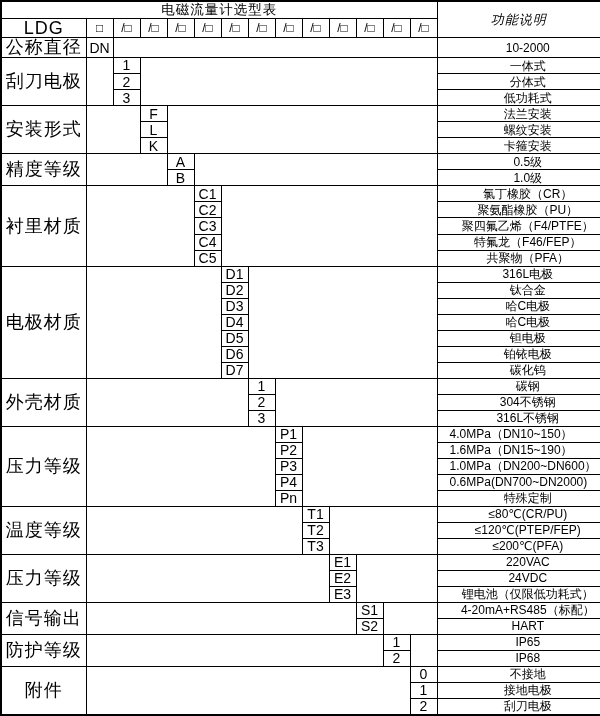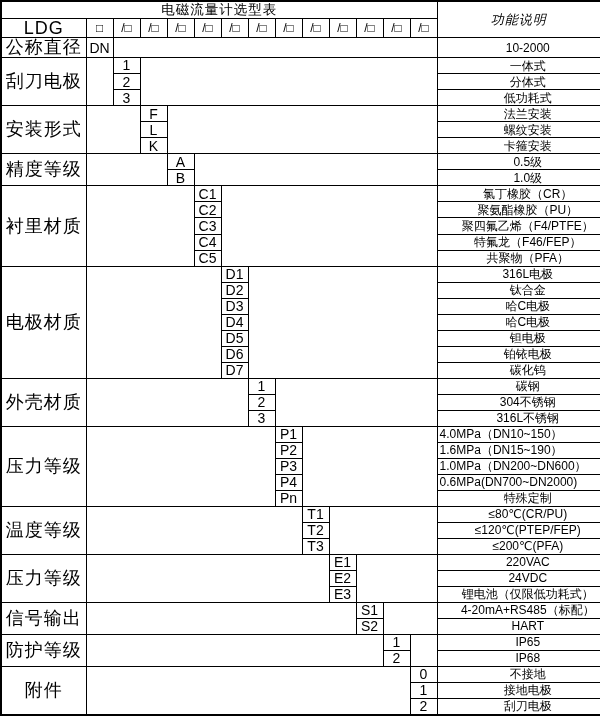--- a/index.html
+++ b/index.html
@@ -21,21 +21,21 @@
     line-height:1.05;
   }
   tr{height:16px;}
   tr.r-title{height:17px;margin-top:20px;}
   .title{font-size:13.5px;letter-spacing:1px;}
   .fnhead{font-size:13px;letter-spacing:1px;font-style:italic;}
   .lbl{font-size:18px;letter-spacing:1px;}
   .code{font-size:14px;}
   .box{font-size:12px;letter-spacing:0;}
   .fn{font-size:12px;padding-left:18px;}
-  .fn.left{text-align:left;padding-left:2px;}
+  .fn.left{text-align:left;padding-left:12px;}
   .gap{background:#fff;}
 </style>
 </head>
 <body>
 
 <table>
   <colgroup>
     <col style="width:85px">
     <col style="width:27px">
       <col style="width:27px">

